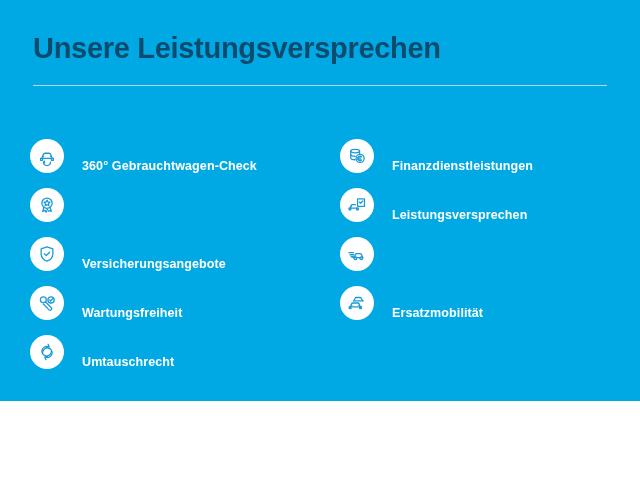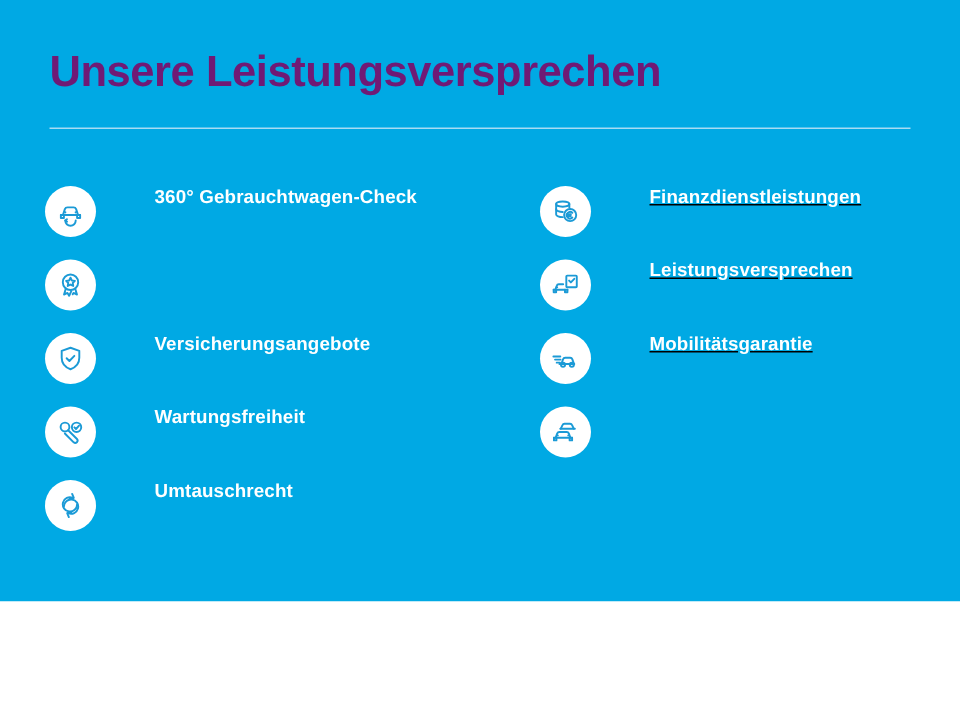--- a/index.html
+++ b/index.html
@@ -30,49 +30,48 @@
     height: 401px;
     background: #00a9e4;
   }
 
   .panel-title {
     position: absolute;
     left: 33px;
     top: 33px;
     font-size: 29px;
     font-weight: bold;
-    color: #701a75;
+    color: #0c4a6e;
     letter-spacing: -0.3px;
     white-space: nowrap;
     line-height: 1.1;
   }
 
   .divider {
     position: absolute;
     left: 33px;
     top: 85px;
     width: 574px;
     height: 1px;
     background: #a7dcf3;
   }
 
   
   .col {
     position: absolute;
     top: 124px;
   }
   .col-left  { left: 30px;  width: 300px; }
-  .col-right { left: 360px; width: 280px; text-decoration: underline; }
+  .col-right { left: 340px; width: 280px; }
 
   .promise-row {
     position: relative;
     height: 49px;
     display: flex;
-    align-items: flex-start;
-    gap: 21px;
+    align-items: flex-end;
   }
 
   .icon-badge {
     width: 34px;
     height: 34px;
     min-width: 34px;
     border-radius: 50%;
     background: #ffffff;
     display: flex;
     align-items: center;
@@ -229,36 +228,36 @@
           <svg viewBox="0 0 24 24">
             <path d="M7.6 16h10.8"></path>
             <path d="M9 16l1.2-3.4a1.7 1.7 0 0 1 1.6-1.1h3.6a1.7 1.7 0 0 1 1.6 1.1L18.2 16"></path>
             <circle cx="10.2" cy="16.6" r="1.5"></circle>
             <circle cx="16.6" cy="16.6" r="1.5"></circle>
             <path d="M3.2 10.6h5"></path>
             <path d="M4.4 12.8h4"></path>
             <path d="M5.6 15h2.4"></path>
           </svg>
         </span>
-        <span class="promise-label">Mobilitätsgarantie</span>
       </div>
 
       <div class="promise-row">
         <span class="icon-badge">
           <svg viewBox="0 0 24 24">
             <path d="M8.6 9.6l1.2-2.6a1.6 1.6 0 0 1 1.5-1h4a1.6 1.6 0 0 1 1.5 1l1.2 2.6"></path>
             <path d="M8.2 9.6h10.6"></path>
             <path d="M3.6 16.2h13.2"></path>
             <path d="M4.8 16.2L6 13a1.6 1.6 0 0 1 1.5-1h5.4a1.6 1.6 0 0 1 1.5 1l1.2 3.2"></path>
             <path d="M3.6 16.2v1.9h1.8v-1.9"></path>
             <path d="M15 16.2v1.9h1.8v-1.9"></path>
             <circle class="filled" cx="6.4" cy="14.6" r="0.7"></circle>
             <circle class="filled" cx="14" cy="14.6" r="0.7"></circle>
           </svg>
         </span>
+        <span class="promise-label">Ersatzmobilität</span>
       </div>
 
     </div>
   </div>
 
   <div class="footer">
 
     
 
     

